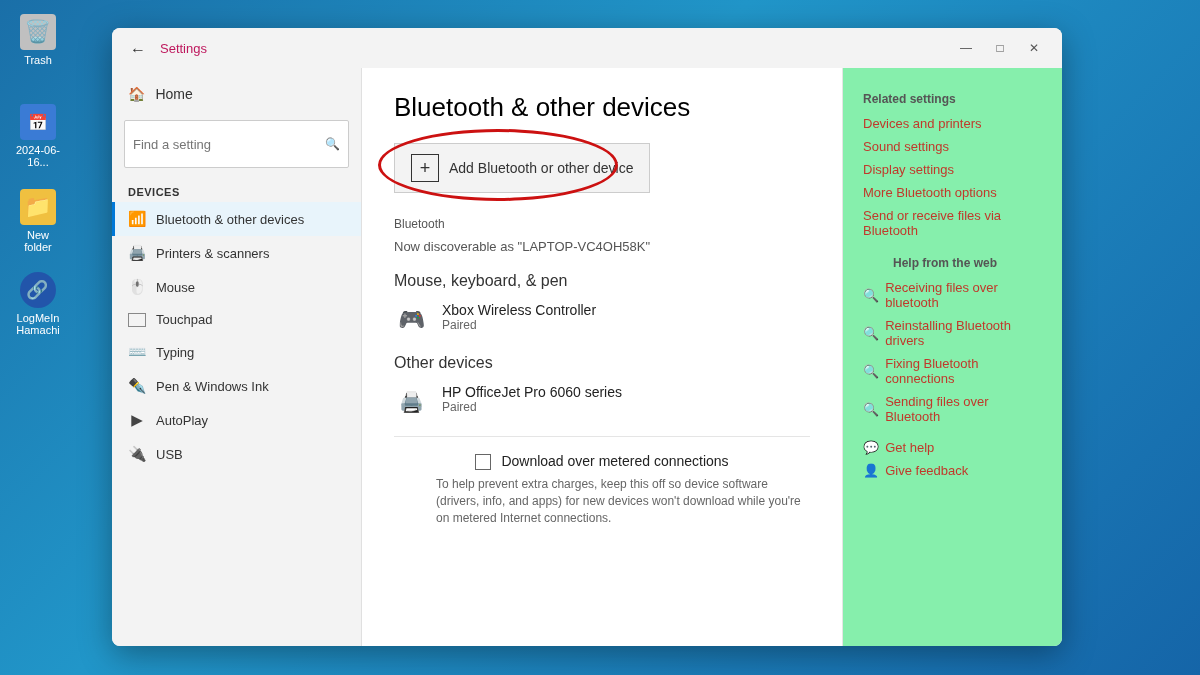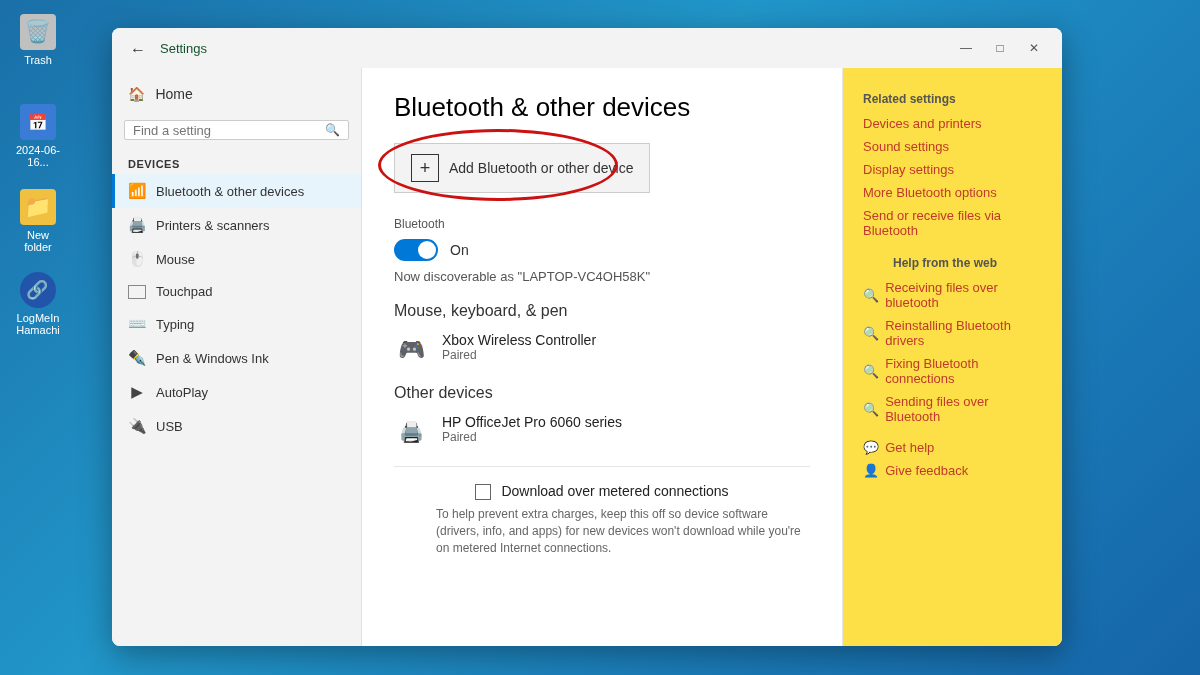--- a/index.html
+++ b/index.html
@@ -65,21 +65,21 @@
       gap: 8px;
     }
     .title-bar-back {
       font-size: 16px;
       color: #333;
       cursor: pointer;
       padding: 2px 6px;
     }
     .title-bar-title {
       font-size: 13px;
-      color: #14532d;
+      color: #be185d;
     }
     .title-bar-controls {
       display: flex;
       gap: 2px;
     }
     .title-btn {
       width: 32px;
       height: 24px;
       border: none;
       background: transparent;
@@ -117,21 +117,21 @@
       color: #333;
     }
     .sidebar-search {
       margin: 8px 12px;
       display: flex;
       align-items: center;
       background: white;
       border: 1px solid #ccc;
       border-radius: 2px;
       padding: 4px 8px;
-      height: 20px;
+      height: 48px;
     }
     .sidebar-search input {
       border: none;
       outline: none;
       font-size: 13px;
       width: 100%;
       background: transparent;
       color: #555;
     }
     .sidebar-search-icon { color: #666; font-size: 12px; }
@@ -305,21 +305,21 @@
       margin-top: 1px;
     }
     .checkbox-label { font-size: 14px; color: #222; }
     .checkbox-desc { font-size: 12px; color: #666; line-height: 1.4; margin-left: 42px; }
 
     
     .right-panel {
       width: 220px;
       flex-shrink: 0;
       padding: 24px 20px;
-      background: #fde047;
+      background: #86efac;
       border-left: 1px solid #e5e5e5;
     }
     .related-title {
       font-size: 12px;
       font-weight: 600;
       color: #555;
       margin-bottom: 10px;
     }
     .related-link {
       font-size: 13px;
@@ -443,24 +443,20 @@
         <div class="add-bt-container">
           <div class="red-ellipse"></div>
           <button class="add-bt-btn">
             <div class="add-bt-plus">+</div>
             <span>Add Bluetooth or other device</span>
           </button>
         </div>
 
         
         <div class="section-label">Bluetooth</div>
-        <div class="bluetooth-toggle-row">
-          <div class="toggle-switch"></div>
-          <span class="toggle-label">On</span>
-        </div>
         <div class="discoverable-text">Now discoverable as "LAPTOP-VC4OH58K"</div>
 
         
         <div class="subsection-title">Mouse, keyboard, &amp; pen</div>
         <div class="device-item">
           <div class="device-icon-box">🎮</div>
           <div class="device-info">
             <div class="device-name">Xbox Wireless Controller</div>
             <div class="device-status">Paired</div>
           </div>

